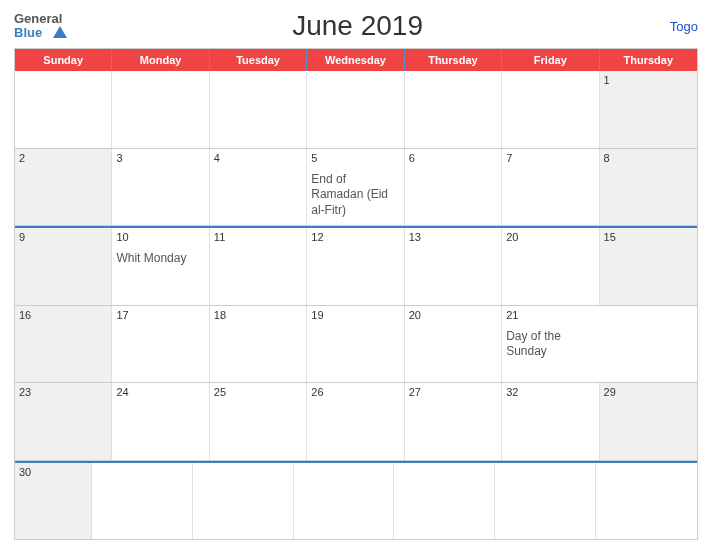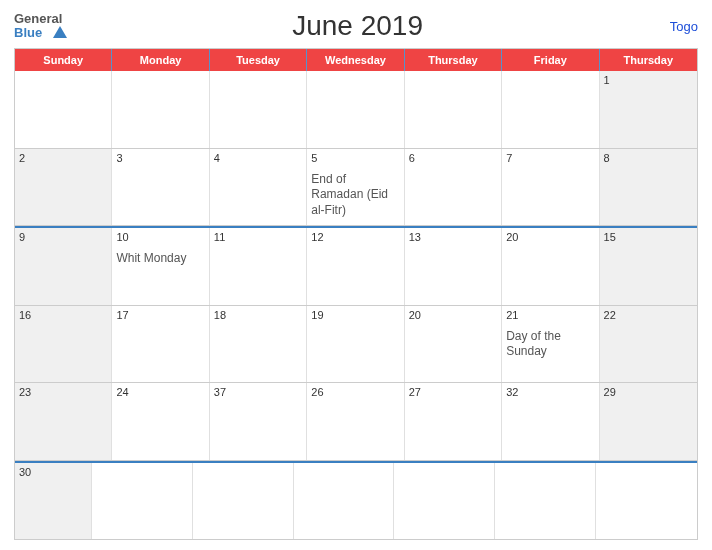--- a/index.html
+++ b/index.html
@@ -226,33 +226,30 @@
           <div class="cal-cell">
             <div class="day-num">19</div>
           </div>
           <div class="cal-cell">
             <div class="day-num">20</div>
           </div>
           <div class="cal-cell">
             <div class="day-num">21</div>
             <div class="holiday">Day of the Sunday</div>
           </div>
-          <div class="cal-cell gray-bg">
-            <div class="day-num">22</div>
-          </div>
         </div>
         <div class="cal-week">
           <div class="cal-cell gray-bg">
             <div class="day-num">23</div>
           </div>
           <div class="cal-cell">
             <div class="day-num">24</div>
           </div>
           <div class="cal-cell">
-            <div class="day-num">37</div>
+            <div class="day-num">25</div>
           </div>
           <div class="cal-cell">
             <div class="day-num">26</div>
           </div>
           <div class="cal-cell">
             <div class="day-num">27</div>
           </div>
           <div class="cal-cell">
             <div class="day-num">32</div>
           </div>

